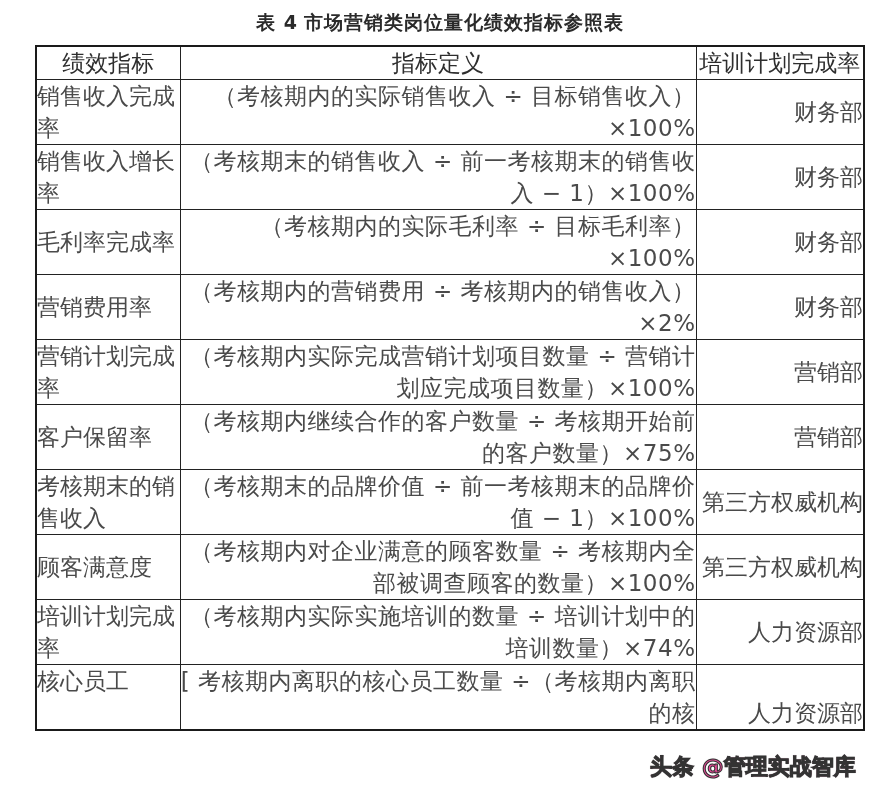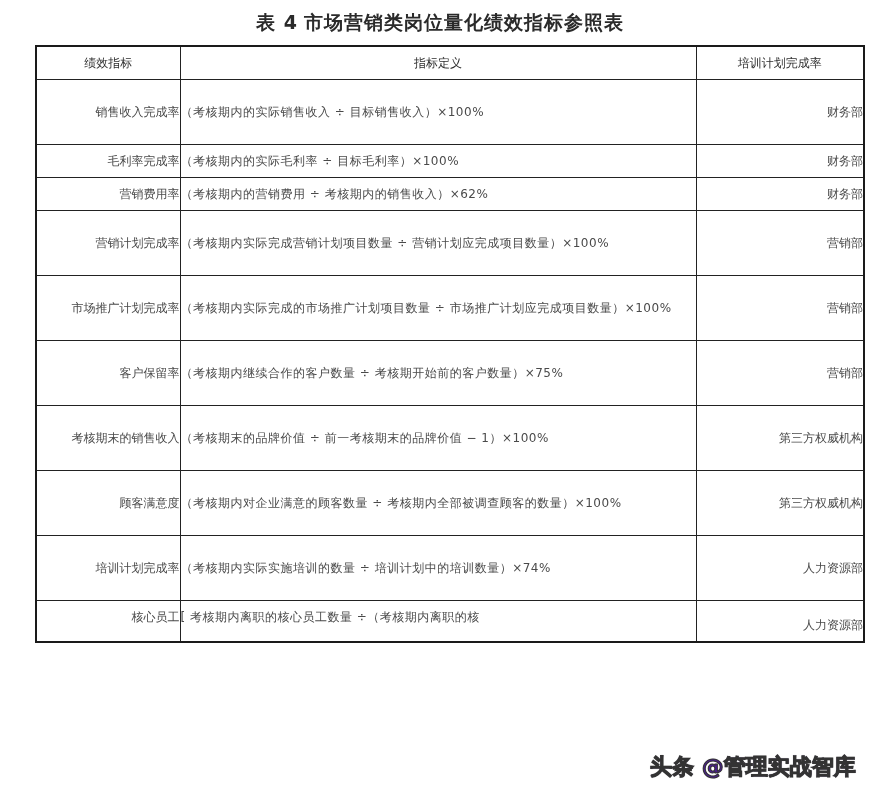--- a/index.html
+++ b/index.html
@@ -6,31 +6,31 @@
   body { width:880px; height:799px; position:relative; overflow:hidden;
          font-family:"DejaVu Sans", "Liberation Sans", sans-serif; color:#3a3a3a; }
   .title { position:absolute; top:10px; left:0; width:880px; text-align:center;
            font-size:19px; font-weight:bold; color:#2a2a2a; letter-spacing:1px; }
   .title .num { margin-right:6px; }
   table.metrics { position:absolute; left:35px; top:45px; border-collapse:collapse;
                   table-layout:fixed; width:828px; }
   table.metrics col.c1 { width:144px; }
   table.metrics col.c2 { width:516px; }
   table.metrics col.c3 { width:168px; }
-  table.metrics th, table.metrics td { border:1px solid #222; padding:0; font-size:12px;
+  table.metrics th, table.metrics td { border:1px solid #222; padding:0; font-size:23px;
                   line-height:32px; font-weight:normal; color:#4a4a4a; vertical-align:middle; }
   table.metrics { border:2px solid #1a1a1a; }
   table.metrics th { height:32px; text-align:center; color:#2e2e2e; }
-  td.name { text-align:right; padding:0 6px; }
-  td.def { text-align:left; padding:0 6px 0 6px; letter-spacing:0.5px; }
+  td.name { text-align:left; padding:0 6px; }
+  td.def { text-align:right; padding:0 6px 0 6px; letter-spacing:0.5px; }
   td.src { text-align:right; }
   tr.h2 td { height:64px; }
   tr.h1 td { height:32px; }
   tr.cut td { height:40px; vertical-align:top; }
-  .watermark { position:absolute; left:650px; top:752px; font-size:22px; color:#4c1d95;
+  .watermark { position:absolute; left:650px; top:752px; font-size:22px; color:#ec4899;
                -webkit-text-stroke:1px #333; letter-spacing:0px; font-weight:bold;
                text-shadow:0 0 1px #333; }
 </style>
 </head>
 <body>
 
 <div class="title">
   <span class="num">表 4</span><span>市场营销类岗位量化绩效指标参照表</span>
 </div>
 
@@ -46,38 +46,38 @@
       <th>指标定义</th>
       <th>培训计划完成率</th>
     </tr>
   </thead>
   <tbody>
     <tr class="h2">
       <td class="name">销售收入完成率</td>
       <td class="def">（考核期内的实际销售收入 ÷ 目标销售收入）×100%</td>
       <td class="src">财务部</td>
     </tr>
+    <tr class="h2">
+      <td class="name">销售收入增长率</td>
+      <td class="def">（考核期末的销售收入 ÷ 前一考核期末的销售收入 − 1）×100%</td>
+      <td class="src">财务部</td>
+    </tr>
     <tr class="h1">
       <td class="name">毛利率完成率</td>
       <td class="def">（考核期内的实际毛利率 ÷ 目标毛利率）×100%</td>
       <td class="src">财务部</td>
     </tr>
     <tr class="h1">
       <td class="name">营销费用率</td>
-      <td class="def">（考核期内的营销费用 ÷ 考核期内的销售收入）×62%</td>
+      <td class="def">（考核期内的营销费用 ÷ 考核期内的销售收入）×2%</td>
       <td class="src">财务部</td>
     </tr>
     <tr class="h2">
       <td class="name">营销计划完成率</td>
       <td class="def">（考核期内实际完成营销计划项目数量 ÷ 营销计划应完成项目数量）×100%</td>
-      <td class="src">营销部</td>
-    </tr>
-    <tr class="h2">
-      <td class="name">市场推广计划完成率</td>
-      <td class="def">（考核期内实际完成的市场推广计划项目数量 ÷ 市场推广计划应完成项目数量）×100%</td>
       <td class="src">营销部</td>
     </tr>
     <tr class="h2">
       <td class="name">客户保留率</td>
       <td class="def">（考核期内继续合作的客户数量 ÷ 考核期开始前的客户数量）×75%</td>
       <td class="src">营销部</td>
     </tr>
     <tr class="h2">
       <td class="name">考核期末的销售收入</td>
       <td class="def">（考核期末的品牌价值 ÷ 前一考核期末的品牌价值 − 1）×100%</td>

